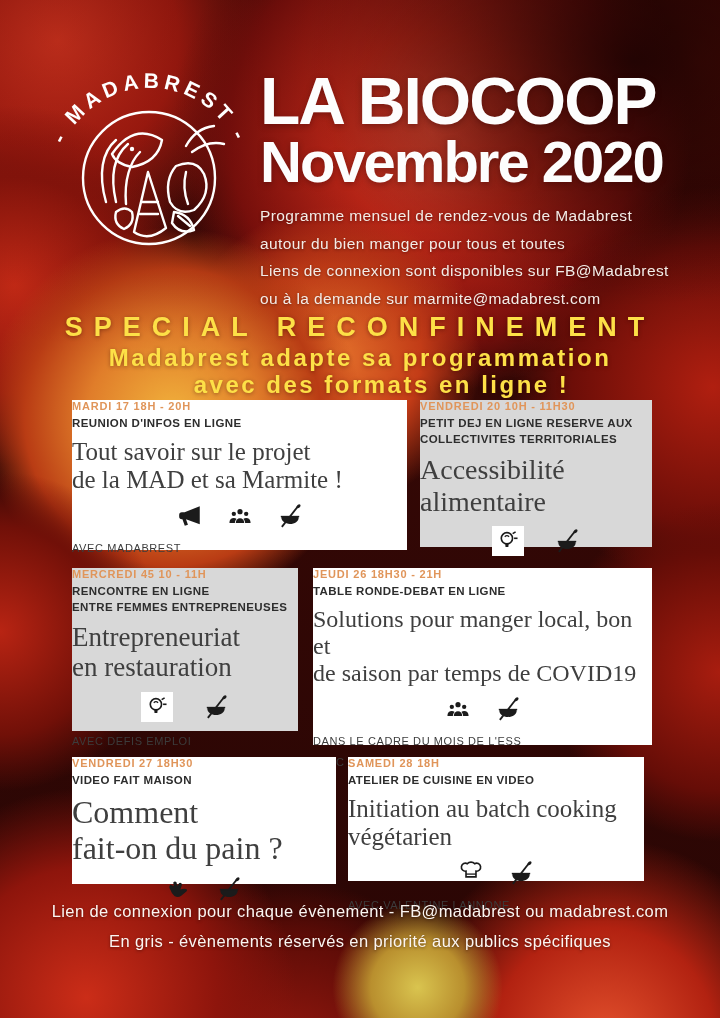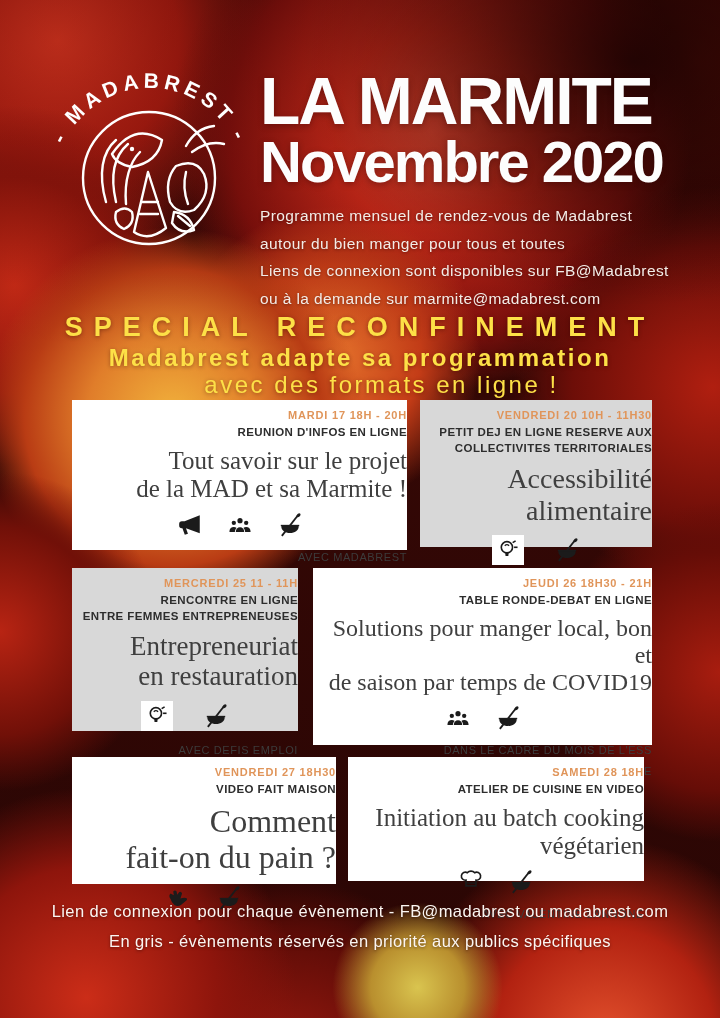--- a/index.html
+++ b/index.html
@@ -48,23 +48,23 @@
   }
   .poster-description{
     margin-top:10px;font-size:15.5px;line-height:27.5px;letter-spacing:.4px;
     color:#f3ece7;white-space:pre-line;text-shadow:0 1px 3px rgba(40,0,0,.45);
   }
   
   .banner{position:absolute;left:0;top:311px;width:720px;text-align:center;color:#fde047;
           text-shadow:0 1px 4px rgba(40,0,0,.4);}
   .banner-l1{font-size:27px;font-weight:800;letter-spacing:11px;line-height:33px;}
   .banner-l2{font-size:24px;font-weight:800;letter-spacing:2.5px;line-height:27px;}
-  .banner-l3{font-size:24px;font-weight:400;letter-spacing:2.5px;line-height:27px;padding-left:43px;}
-  
-  .card{position:absolute;background:#fff;text-align:right;box-sizing:border-box;padding-top:9px;}
+  .banner-l3{font-size:24px;font-weight:700;letter-spacing:2.5px;line-height:27px;padding-left:43px;}
+  
+  .card{position:absolute;background:#fff;text-align:left;box-sizing:border-box;}
   .card.gray{background:#d8d8d8;}
   .card-date{font-size:11px;font-weight:700;letter-spacing:.8px;color:var(--accent,#e0955a);}
   .card-kind{margin-top:3px;font-size:11.5px;font-weight:700;letter-spacing:.4px;color:#2d2d2d;
              line-height:1.4;white-space:pre-line;}
   .card-title{margin-top:7px;font-family:cursive;font-size:25px;line-height:1.12;color:#3f3f3f;
               white-space:pre-line;}
   .card-icons{margin-top:9px;display:flex;justify-content:center;align-items:center;gap:24px;}
   .icon{display:inline-block;line-height:0;}
   .icon svg{width:26px;height:26px;display:block;}
   .icon-lightbulb{background:#fff;padding:2px 3px;}
@@ -122,21 +122,21 @@
 
         <path d="M 78 162 q 9 -7 16 0 q 3 12 -8 17 q -11 -5 -8 -17 Z"></path>
 
         <path d="M 136 162 q 16 2 20 18 q -14 5 -22 -7 Z"></path>
         <path d="M 140 166 l 12 10"></path>
       </g>
     </svg>
   </div>
 
   <div class="title-block">
-    <h1 class="poster-title">LA MARMITE</h1>
+    <h1 class="poster-title">LA BIOCOOP</h1>
     <h2 class="poster-subtitle">Novembre 2020</h2>
     <div class="poster-description">Programme mensuel de rendez-vous de Madabrest
 autour du bien manger pour tous et toutes
 Liens de connexion sont disponibles sur FB@Madabrest
 ou à la demande sur marmite@madabrest.com</div>
   </div>
 
   <div class="banner">
     <div class="banner-l1">SPECIAL RECONFINEMENT</div>
     <div class="banner-l2">Madabrest adapte sa programmation</div>
@@ -198,21 +198,21 @@
             <ellipse cx="19.9" cy="3" rx="2.1" ry="1.4" transform="rotate(-40 19.9 3)" fill="#1b1b1b"></ellipse>
             <path d="M5 12.5 h14 a1 1 0 0 1 1 1 c0 3.4-3.6 5.8-8 5.8 s-8-2.4-8-5.8 a1 1 0 0 1 1-1 Z" fill="#1b1b1b"></path>
             <line x1="3.5" y1="12.5" x2="20.5" y2="12.5" stroke="#1b1b1b" stroke-width="1.3"></line>
           </svg>
         </span>
       </div>
     <div class="card-credits">AVEC MADABREST</div>
   </div>
 
   <div class="card gray card3">
-    <div class="card-date">MERCREDI 25 11 - 11H</div>
+    <div class="card-date">MERCREDI 45 10 - 11H</div>
     <div class="card-kind">RENCONTRE EN LIGNE
 ENTRE FEMMES ENTREPRENEUSES</div>
     <div class="card-title">Entrepreneuriat
 en restauration</div>
     <div class="card-icons">
         <span class="icon icon-lightbulb">
           <svg viewBox="0 0 24 24">
             <circle cx="11" cy="9.5" r="5.2" fill="none" stroke="#1b1b1b" stroke-width="1.5"></circle>
             <path d="M9.4 14.3 h3.2 l-.3 3.2 h-2.6 Z" fill="#1b1b1b"></path>
             <path d="M9 8 q2 -2 4 0" fill="none" stroke="#1b1b1b" stroke-width="1.2"></path>

